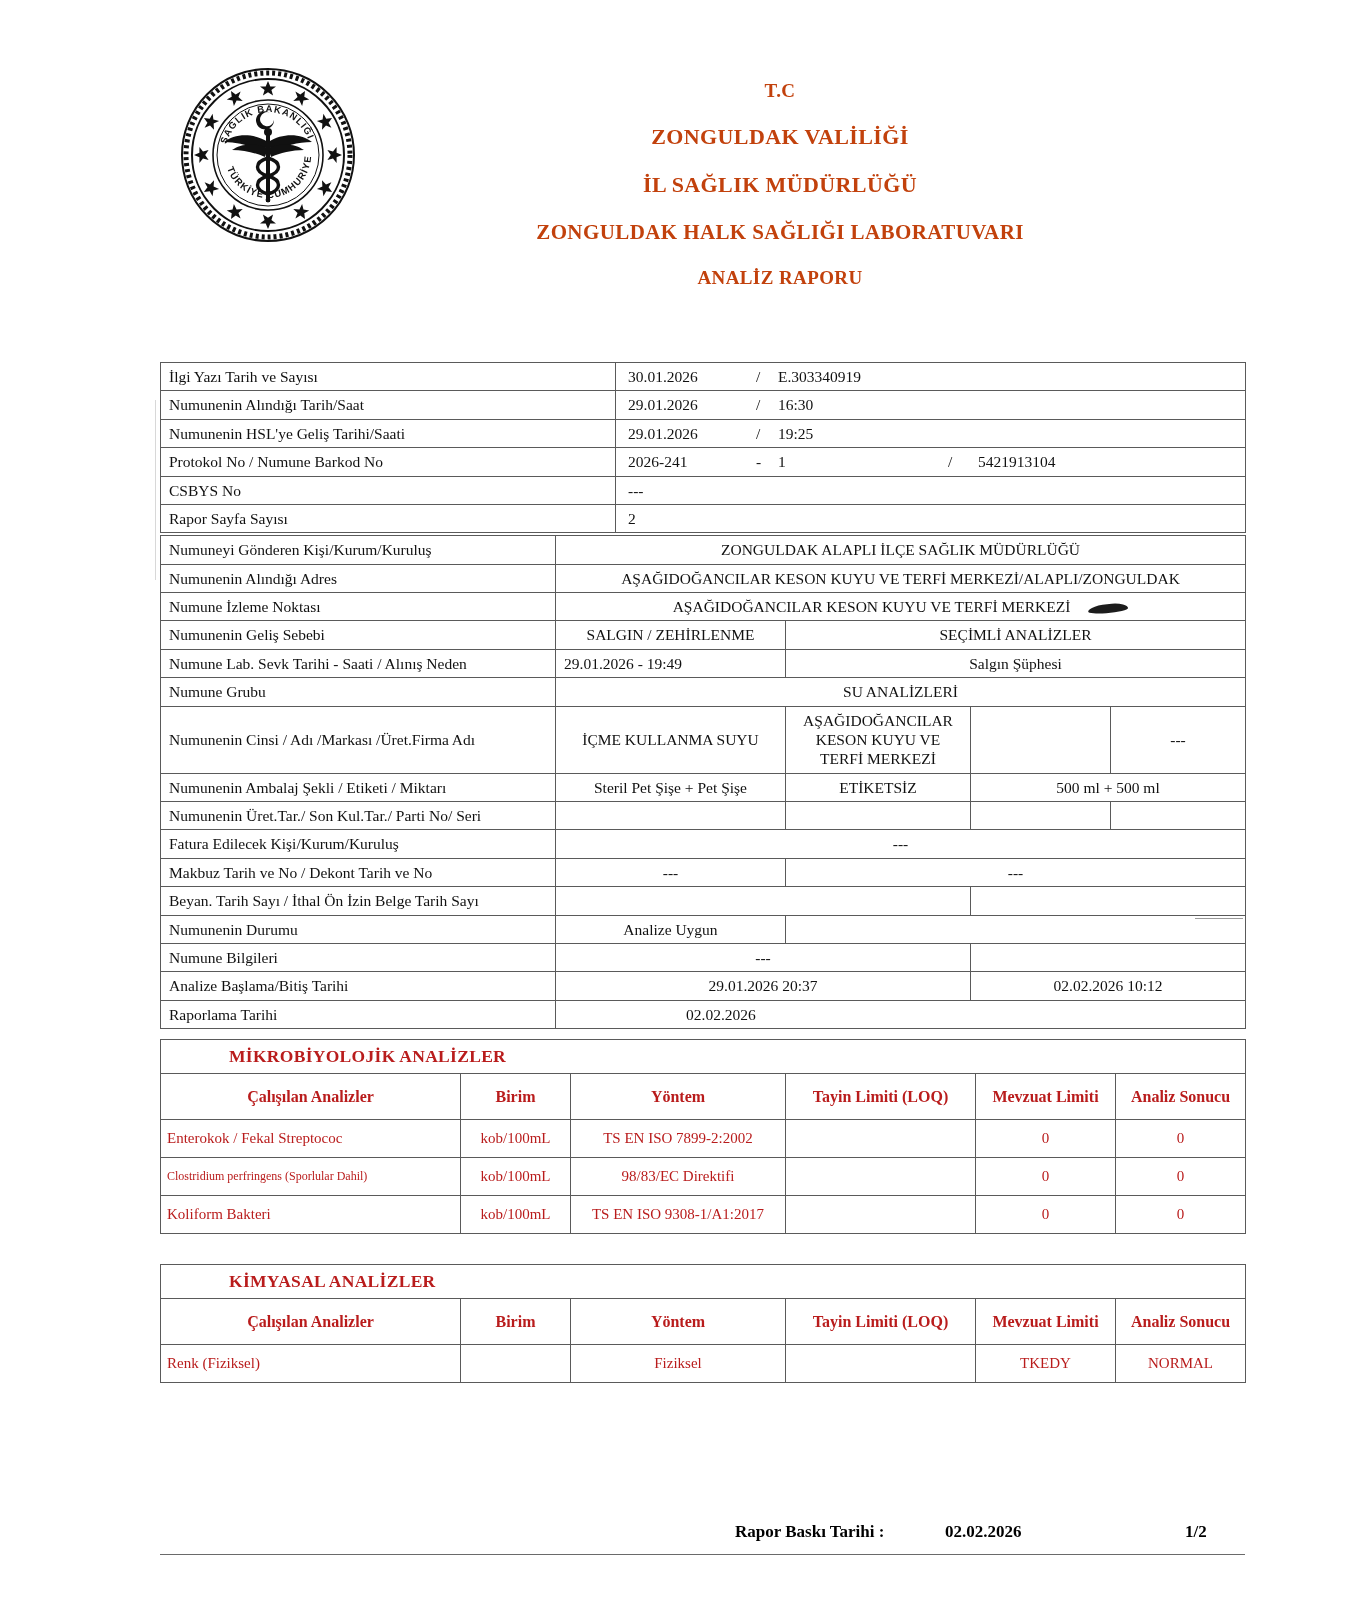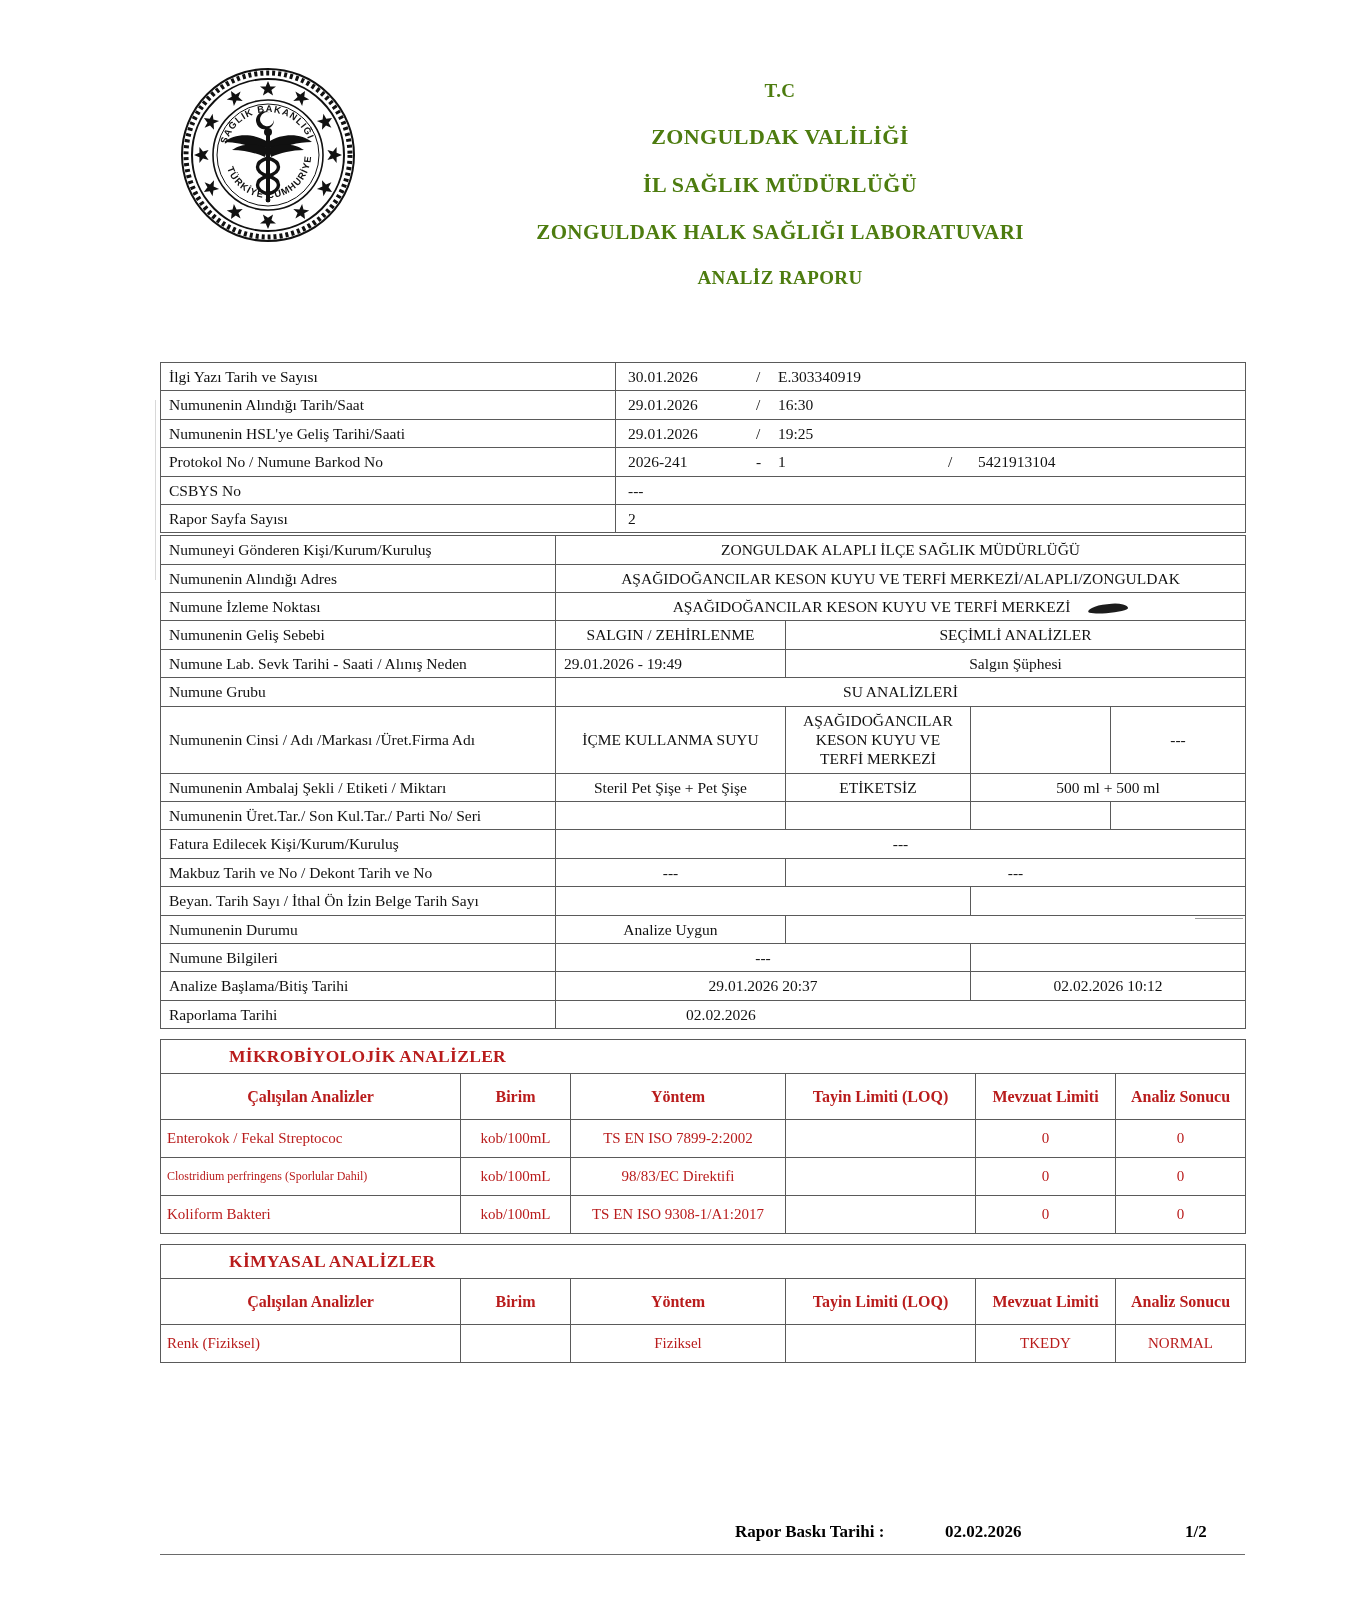--- a/index.html
+++ b/index.html
@@ -33,21 +33,21 @@
   .header-titles {
     position: absolute;
     left: 420px;
     top: 80px;
     width: 720px;
     text-align: center;
   }
   .header-titles .line {
     font-weight: bold;
     letter-spacing: 0.4px;
-    color: #4d7c0f;
+    color: #c2410c;
   }
   .ht1 { font-size: 19px; margin-bottom: 22px; }
   .ht2 { font-size: 22px; margin-bottom: 22px; }
   .ht3 { font-size: 22px; margin-bottom: 22px; }
   .ht4 { font-size: 21px; margin-bottom: 22px; }
   .ht5 { font-size: 19px; }
 
   
   .sheet {
     position: absolute;
@@ -452,21 +452,21 @@
         <td class="cell c-name">Koliform Bakteri</td>
         <td class="cell c-ctr">kob/100mL</td>
         <td class="cell c-ctr">TS EN ISO 9308-1/A1:2017</td>
         <td class="cell c-ctr"></td>
         <td class="cell c-ctr">0</td>
         <td class="cell c-ctr">0</td>
       </tr>
     </tbody>
   </table>
 
-  <table class="anal" style="margin-top:10px">
+  <table class="anal" style="margin-top:30px">
     <colgroup>
       <col style="width:300px">
       <col style="width:110px">
       <col style="width:215px">
       <col style="width:190px">
       <col style="width:140px">
       <col style="width:130px">
     </colgroup>
     <tbody>
       <tr>

